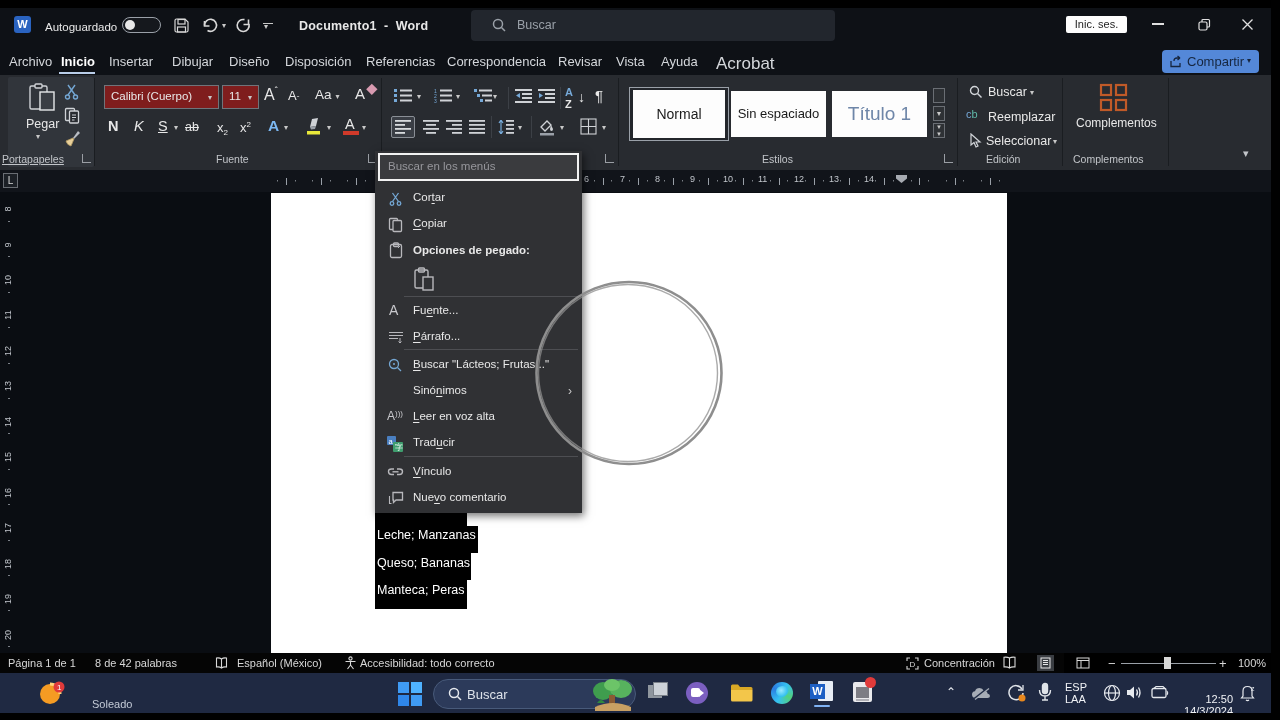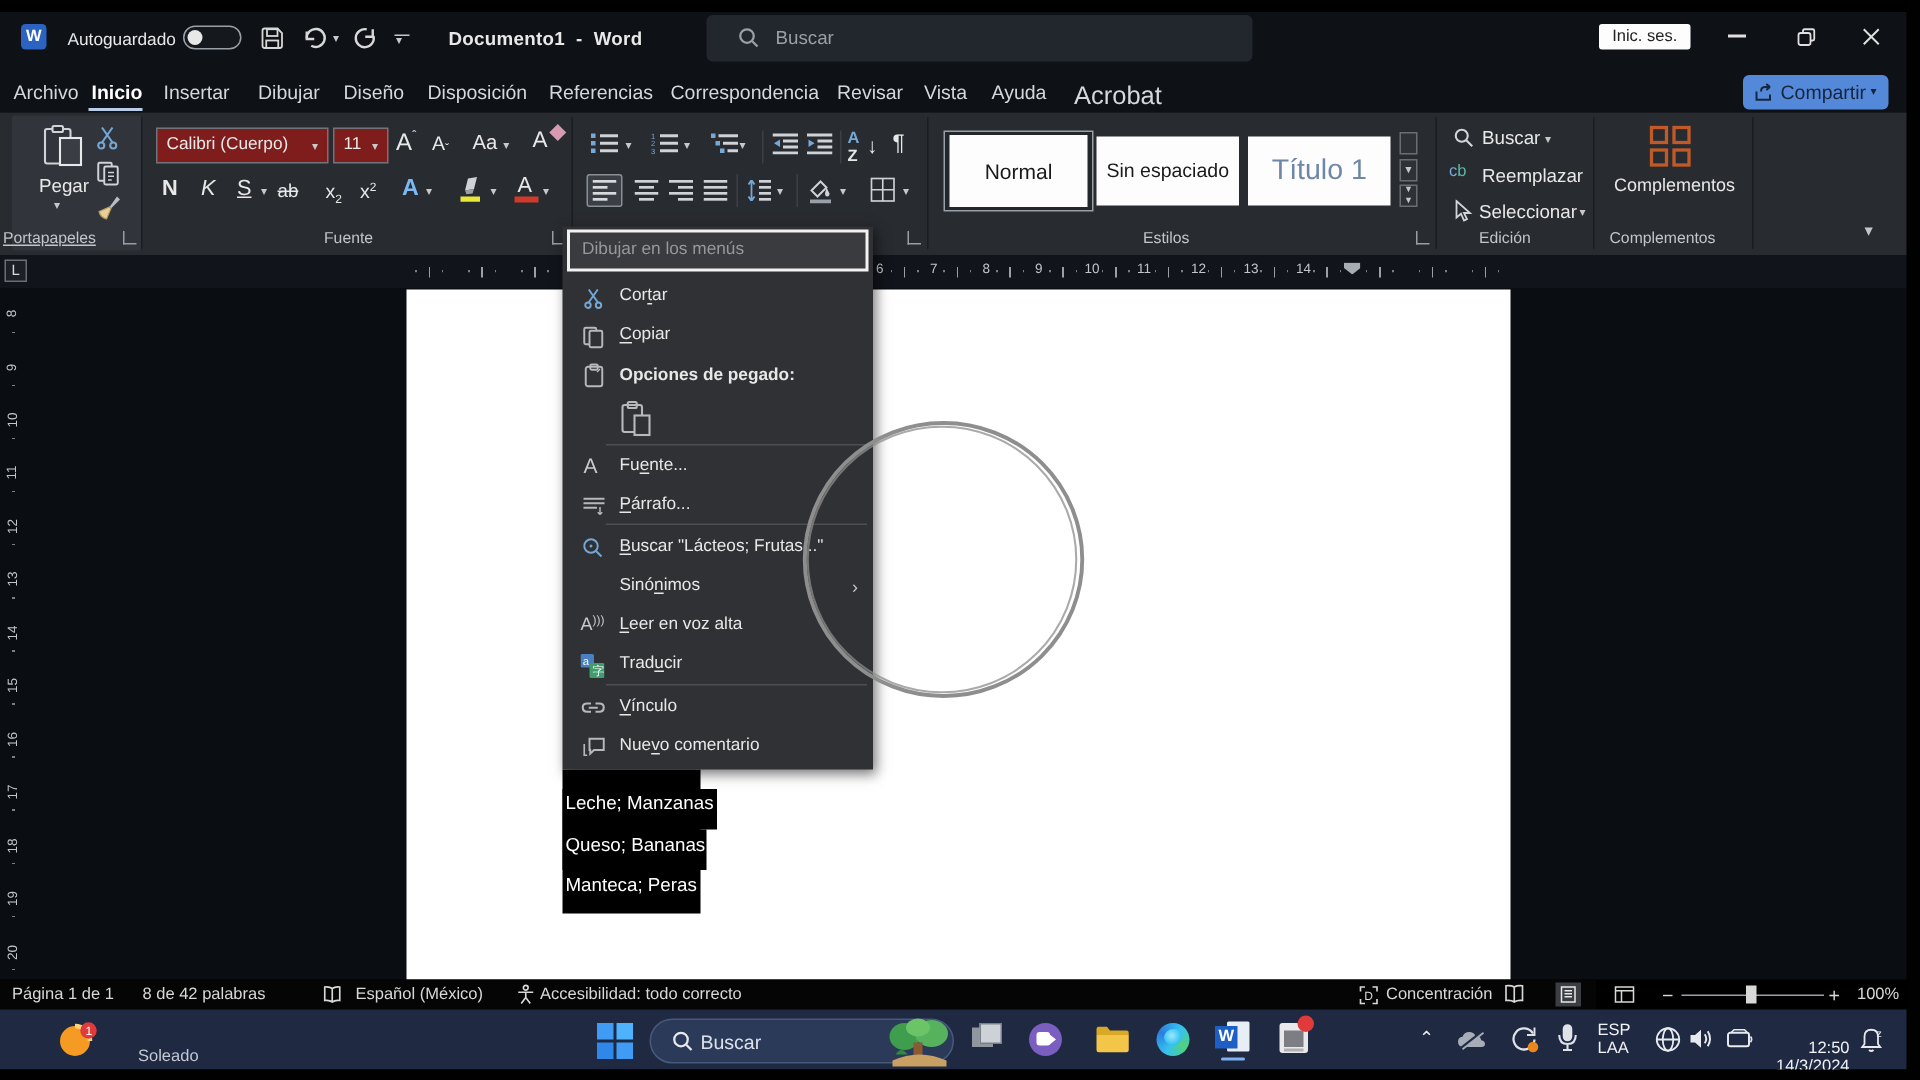--- a/index.html
+++ b/index.html
@@ -348,21 +348,21 @@
     <div class="ab" style="left:377px;top:391px;font-size:12.5px;color:#fff;">Manteca; Peras</div>
   </div>
 
   <svg class="ab" style="left:531px;top:276px;z-index:30;" width="196" height="194" viewBox="0 0 196 194" fill="none">
     <ellipse cx="98" cy="97" rx="92.5" ry="91" stroke="#8e8e8e" stroke-width="2.6"></ellipse>
     <ellipse cx="97" cy="97" rx="89.5" ry="88.5" stroke="#8e8e8e" stroke-width="1.4" opacity=".75"></ellipse>
   </svg>
 
   <div class="ab" id="ctxmenu" style="left:375px;top:151px;width:207px;height:362px;background:#303134;box-shadow:2px 3px 8px rgba(0,0,0,.55);">
     <div class="ab" style="left:3px;top:2px;width:201px;height:28px;border:2px solid #f2f2f2;background:#3a3b3e;">
-      <div class="ab" style="left:8px;top:5px;font-size:11.5px;color:#97979c;">Dibujar en los menús</div>
+      <div class="ab" style="left:8px;top:5px;font-size:11.5px;color:#97979c;">Buscar en los menús</div>
     </div>
     <div class="menu-item" style="top:40px;">Cor<u>t</u>ar</div>
     <div class="menu-item" style="top:66px;"><u>C</u>opiar</div>
     <div class="menu-item" style="top:93px;font-weight:bold;">Opciones de pegado:</div>
     <svg class="ab" style="left:38px;top:116px;" width="22" height="25" viewBox="0 0 22 25" fill="none" stroke="#b8b8bc" stroke-width="1.4">
       <rect x="2" y="3" width="13" height="18" rx="1.5"></rect>
         <rect x="5.5" y="1" width="6" height="4" rx="1"></rect>
       <rect x="10" y="10" width="10" height="13" fill="#303134"></rect>
     </svg>
     <div class="ab" style="left:29px;top:145px;width:174px;height:1px;background:#4d4e52;"></div>

